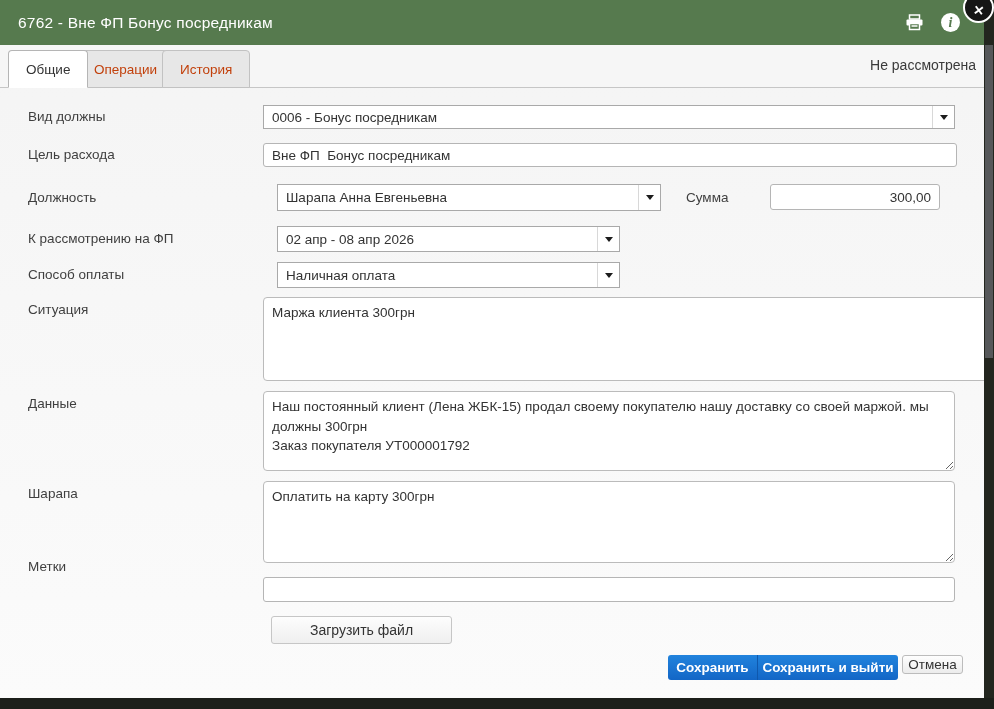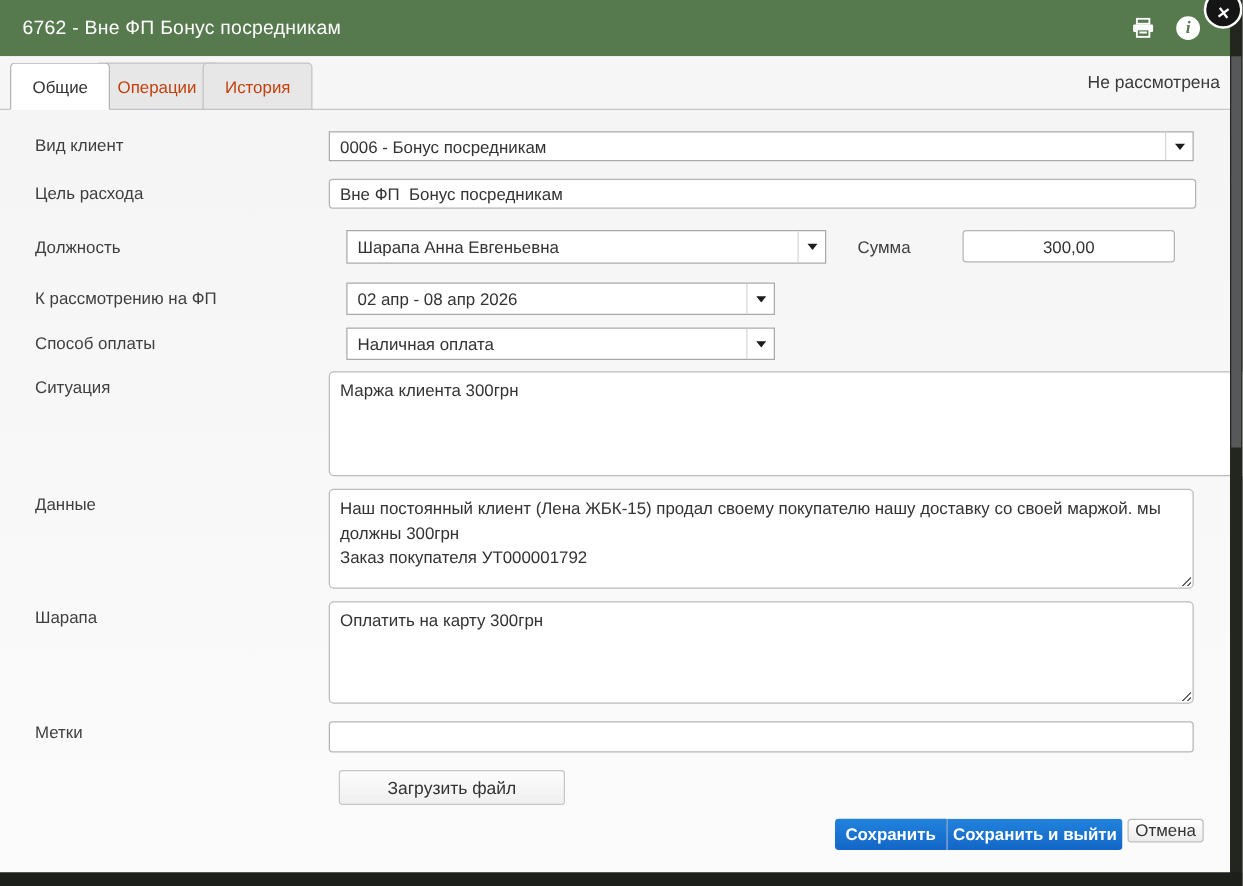--- a/index.html
+++ b/index.html
@@ -86,21 +86,21 @@
   .selbox .selval { flex: 1; padding-left: 8px; white-space: nowrap; overflow: hidden; }
   .selbox .caret-zone {
     width: 22px; align-self: stretch; display: flex; align-items: center; justify-content: center;
     border-left: 1px solid #d8d8d8;
   }
   .caret {
     width: 0; height: 0; border-left: 4px solid transparent;
     border-right: 4px solid transparent; border-top: 5px solid #1c1c1c;
   }
 
-  .num-input { text-align: center; }
+  .num-input { text-align: right; }
 
   
   .upload-btn {
     position: absolute; left: 271px; top: 528px; width: 181px; height: 28px;
     background: linear-gradient(#fdfdfd, #efefef); border: 1px solid #c6c6c6;
     border-radius: 3px; font-size: 14px; color: #333333; cursor: pointer;
     font-family: "Liberation Sans", sans-serif;
   }
   .btn-blue {
     position: absolute; top: 567px; height: 25px; border: none; cursor: pointer;
@@ -156,21 +156,21 @@
 
     <div class="tabbar">
       <div class="tab active" style="left:8px;">Общие</div>
       <div class="tab" style="left:76px;">Операции</div>
       <div class="tab" style="left:162px;">История</div>
       <span class="tab-status">Не рассмотрена</span>
     </div>
 
     <div class="content">
 
-      <span class="flabel" style="top:21px;">Вид клиент</span>
+      <span class="flabel" style="top:21px;">Вид должны</span>
       <div class="selbox" style="left:263px; top:17px; width:692px; height:24px;">
         <span class="selval">0006 - Бонус посредникам</span>
         <span class="caret-zone">
             <span class="caret"></span>
           </span>
       </div>
 
       <span class="flabel" style="top:59px;">Цель расхода</span>
       <input class="txt" style="left: 263px; top: 55px; width: 694px; height: 24px;" value="Вне ФП  Бонус посредникам">
 
@@ -203,21 +203,21 @@
       <span class="flabel" style="top:214px;">Ситуация</span>
       <textarea class="ta" style="left: 263px; top: 209px; width: 787px; height: 84px;">Маржа клиента 300грн</textarea>
 
       <span class="flabel" style="top:308px;">Данные</span>
       <textarea class="ta" style="left: 263px; top: 303px; width: 692px; height: 80px;">Наш постоянный клиент (Лена ЖБК-15) продал своему покупателю нашу доставку со своей маржой. мы должны 300грн
 Заказ покупателя УТ000001792</textarea>
 
       <span class="flabel" style="top:398px;">Шарапа</span>
       <textarea class="ta" style="left: 263px; top: 393px; width: 692px; height: 82px;">Оплатить на карту 300грн</textarea>
 
-      <span class="flabel" style="top:490px;">Метки</span>
+      <span class="flabel" style="top:471px;">Метки</span>
       <input class="txt" style="left: 263px; top: 489px; width: 692px; height: 25px;" value="">
 
       <button class="upload-btn">Загрузить файл</button>
 
       <button class="btn-blue btn-save">Сохранить</button>
       <button class="btn-blue btn-save-exit">Сохранить и выйти</button>
       <button class="btn-cancel">Отмена</button>
     </div>
   </div>
 

